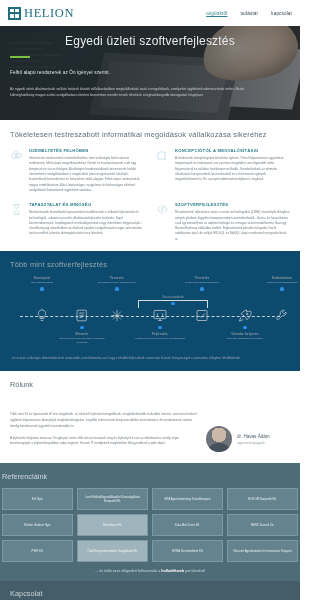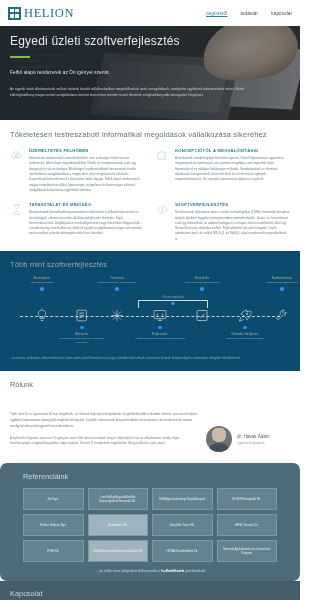--- a/index.html
+++ b/index.html
@@ -58,21 +58,21 @@
   }
   .hero-photo .codeline {
     position: absolute; height: 1.5px; background: rgba(150,170,160,.35);
   }
   .hero-overlay {
     position: absolute; inset: 0;
     background: linear-gradient(90deg, rgba(32,40,45,.93) 0%, rgba(32,40,45,.72) 45%, rgba(32,40,45,.30) 100%);
   }
   .hero-inner { position: relative; padding: 8px 10px 0 10px; }
   .hero h1 {
-    font-size: 12px; font-weight: 400; color: #e9ecee; letter-spacing: .2px;
+    font-size: 12px; font-weight: 400; color: #e9ecee; letter-spacing: .2px; text-align: center;
   }
   .hero-rule { width: 20px; height: 1.6px; background: #7ac143; margin: 8px 0 12px; }
   .hero-sub { font-size: 4.6px; color: #dfe4e6; letter-spacing: .15px; }
   .hero-body { margin-top: 11px; font-size: 3.4px; line-height: 1.85; color: #c6ced2; max-width: 248px; }
 
   
   .services { background: #ffffff; padding: 10px 10px 9px; }
   .services h2 {
     font-size: 7.4px; font-weight: 400; color: #5d6f78; letter-spacing: .2px;
     margin-bottom: 9px;
@@ -129,21 +129,21 @@
   }
   .avatar::after {
     content:""; position:absolute; left:50%; top:62%; width:22px; height:16px;
     transform: translateX(-50%); background:#46505a; border-radius:50% 50% 0 0;
   }
   .person-meta { text-align: left; }
   .person-name { font-size: 4.6px; color: #4f5f68; }
   .person-role { font-size: 3.2px; color: #95a1a8; margin-top: 1.5px; }
 
   
-  .refs { background: #4e6b78; padding: 9px 23px 8px; border-radius: 7px; }
+  .refs { background: #4e6b78; padding: 9px 2px 8px; }
   .refs h2 { font-size: 7.4px; font-weight: 400; color: #cfdade; margin-bottom: 7px; }
   .ref-grid { display: grid; grid-template-columns: repeat(4, 1fr); gap: 4px; }
   .ref-card {
     background: #64838f; border: .6px solid #7e99a3; height: 22px;
     display: flex; align-items: center; justify-content: center;
     text-align: center; padding: 2px 3px;
   }
   .ref-card.light { background: #9fb4bc; }
   .ref-card span { font-size: 2.9px; line-height: 1.45; color: #e8eff1; }
   .ref-card.light span { color: #f3f7f8; }

